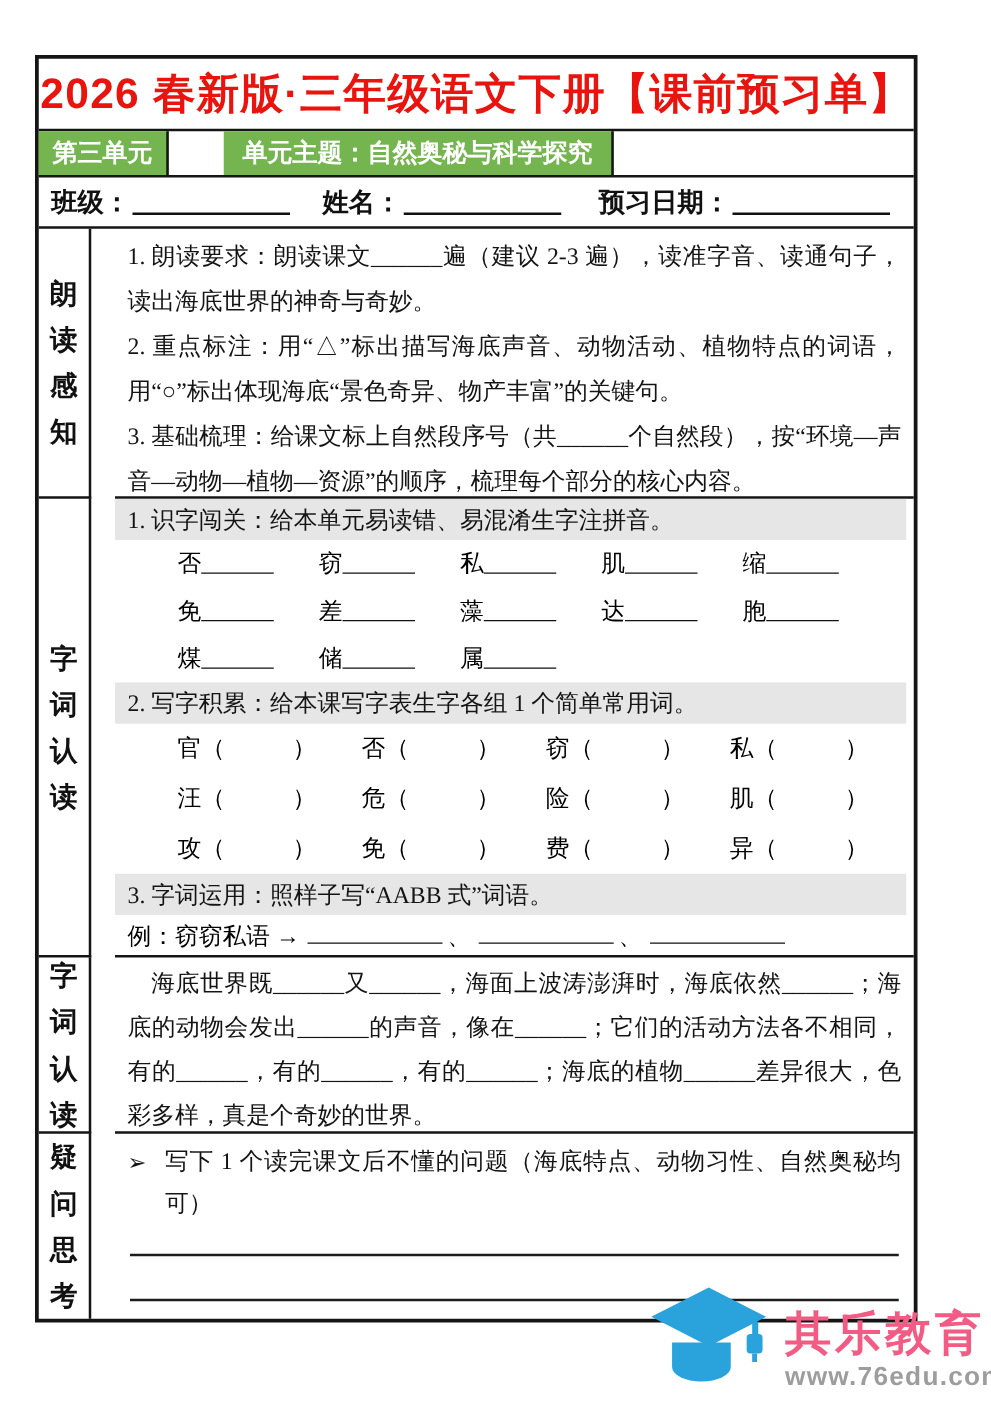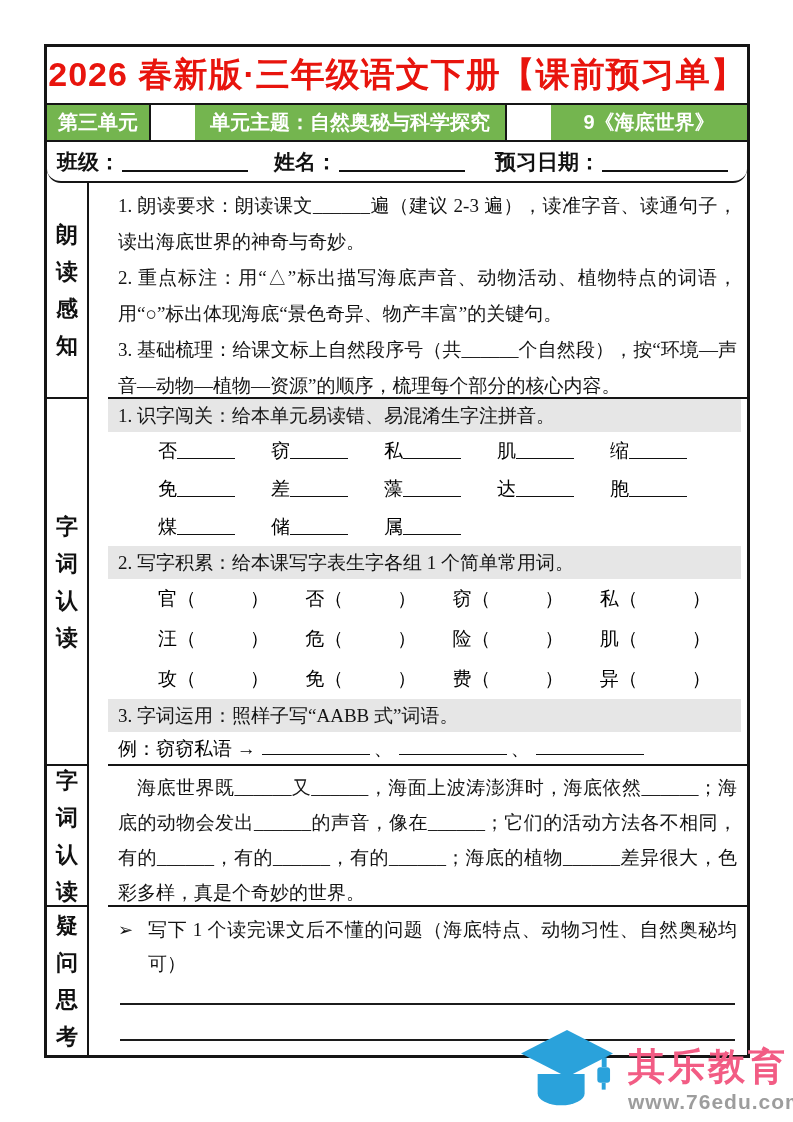--- a/index.html
+++ b/index.html
@@ -2,21 +2,21 @@
 <html><head>
 <meta charset="utf-8">
 <style>
   * { margin:0; padding:0; box-sizing:border-box; }
   html,body { background:#fff; }
   .page {
     position:relative; width:793px; height:1122px; background:#ffffff;
     font-family:"Liberation Serif", serif; overflow:hidden;
   }
   .sheet {
-    position:absolute; left:44px; top:44px; width:706px; height:1014px;
+    position:absolute; left:28px; top:44px; width:706px; height:1014px;
     border:3px solid #151515; display:flex; flex-direction:column; background:#fff;
   }
   
   .title-row {
     height:60px; border-bottom:2px solid #151515;
     display:flex; align-items:center; justify-content:center;
     font-family:"Liberation Sans", sans-serif; font-weight:bold;
     font-size:34px; color:#e8140d; letter-spacing:1px; white-space:nowrap;
   }
   
@@ -24,21 +24,20 @@
   .gcell {
     background:#74b54f; color:#ffffff; font-family:"Liberation Sans", sans-serif;
     font-weight:bold; font-size:20px; display:flex; align-items:center; justify-content:center; white-space:nowrap;
   }
   .gcell.b { border-right:2px solid #151515; }
   
   .info-row {
     height:42px; border-bottom:2px solid #151515; display:flex; align-items:center;
     font-family:"Liberation Sans", sans-serif; font-weight:bold; font-size:21px; color:#111;
     padding:0 10px;
-    border-radius:14px;
   }
   .iblank { display:inline-block; width:126px; height:20px; border-bottom:2px solid #111; margin-left:2px; }
   .info-row .gap1 { margin-left:26px; }
   .info-row .gap2 { margin-left:30px; }
   
   .main { flex:1; display:grid; grid-template-columns:42px 1fr; grid-template-rows:216px 367px 141px 1fr; }
   .lab { border-right:2px solid #151515; border-bottom:2px solid #151515; display:flex; align-items:center; justify-content:center; }
   .cont { border-bottom:2px solid #151515; overflow:hidden;margin-left:19px; }
   .lab.last, .cont.last { border-bottom:none; }
   .vtext {
@@ -89,21 +88,20 @@
 <body>
 
 <div class="page">
   <div class="sheet">
 
     <div class="title-row">2026 春新版·三年级语文下册【课前预习单】</div>
 
     <div class="unit-bar">
       <div class="gcell b">第三单元</div>
       <div class="gcell b">单元主题：自然奥秘与科学探究</div>
-      <div class="gcell">9《海底世界》</div>
     </div>
 
     <div class="info-row">
       <span>班级：</span>
         <span class="iblank"></span>
       <span class="gap1">姓名：</span>
         <span class="iblank"></span>
       <span class="gap2">预习日期：</span>
         <span class="iblank"></span>
     </div>

